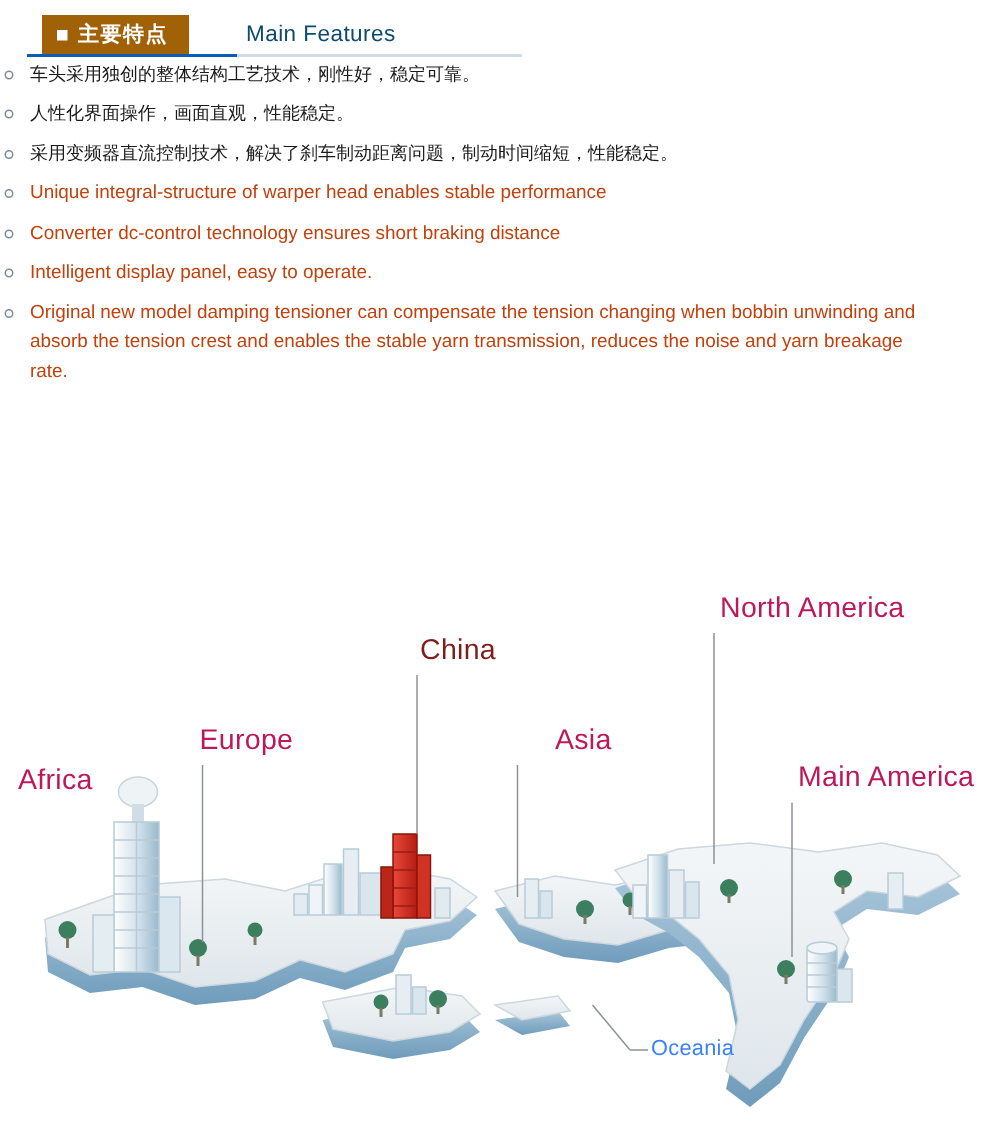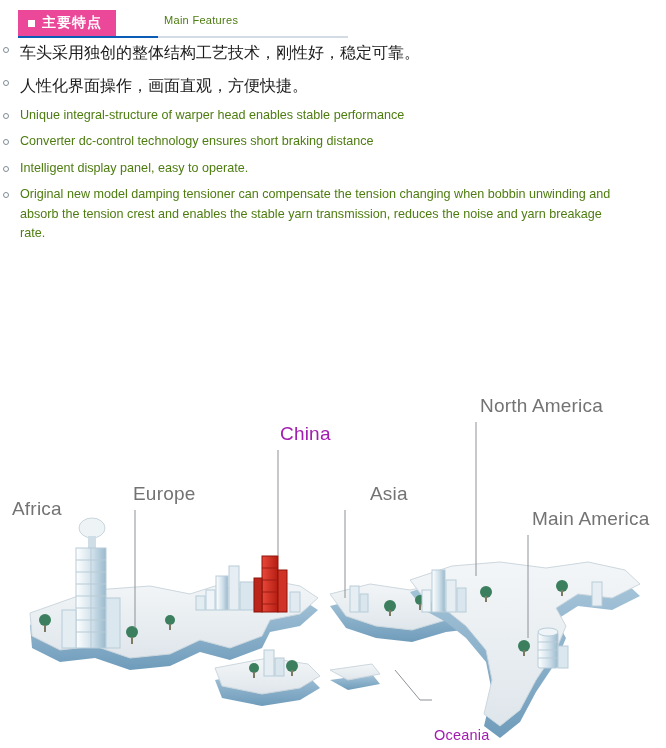--- a/index.html
+++ b/index.html
@@ -22,45 +22,45 @@
 
   
   .header {
     position: relative;
     margin: 10px 0 0 18px;
     width: 330px;
     height: 30px;
   }
   .header-tab {
     position: absolute;
-    left: 0;
+    left: 10px;
     top: 0;
     height: 26px;
-    background: #ec4899;
+    background: #a16207;
     color: #ffffff;
     font-size: 14px;
     font-weight: bold;
     letter-spacing: 1px;
     display: flex;
     align-items: center;
     padding: 0 14px 0 10px;
   }
   .header-tab .sq {
     width: 7px;
     height: 7px;
     background: #ffffff;
     margin-right: 7px;
     display: inline-block;
   }
   .header-en {
     position: absolute;
     left: 146px;
     top: 4px;
-    font-size: 11px;
-    color: #4d7c0f;
+    font-size: 15px;
+    color: #0c4a6e;
     letter-spacing: .3px;
     text-align: center;
   }
   .header-rule {
     position: absolute;
     left: 0;
     top: 26px;
     width: 330px;
     height: 2px;
     background: #d3dbe4;
@@ -95,31 +95,31 @@
     height: 6px;
     border-radius: 50%;
     border: 1px solid #7f8c96;
     background: transparent;
     box-sizing: border-box;
   }
 
   .cn-list {
     margin: 16px 0 0 18px;
     width: 630px;
-    font-size: 16px;
+    font-size: 12px;
     color: #1a1a1a;
     line-height: 1.62;
   }
   .cn-list li { margin-bottom: 9px; }
 
   .en-list {
     margin: 22px 0 0 18px;
     width: 630px;
     font-size: 12.6px;
-    color: #4d7c0f;
+    color: #c2410c;
     line-height: 1.55;
   }
   .en-list li { margin-bottom: 10px; }
   .en-list li::before {
     border-color: #b8bdc2;
     top: 6px;
   }
 
   
   .map-area {
@@ -130,50 +130,50 @@
     height: 388px;
   }
   .map-svg {
     position: absolute;
     left: 0;
     top: 0;
   }
   .map-label {
     position: absolute;
     font-size: 19px;
-    color: #737373;
+    color: #be185d;
     white-space: nowrap;
     letter-spacing: .2px;
   }
   .map-label.small {
     font-size: 14.5px;
-    color: #a21caf;
-    margin-top: 36px;
+    color: #3b82f6;
   }
   .map-label.china {
-    color: #a21caf;
+    color: #7f1d1d;
   }
 </style>
 </head>
 <body>
 
 <div class="page">
 
   <div class="header">
     <div class="header-tab">
       <span class="sq"></span>
       <span>主要特点</span>
     </div>
     <div class="header-en">Main Features</div>
     <div class="header-rule"></div>
   </div>
 
   <ul class="bullets cn-list">
     <li><span>车头采用独创的整体结构工艺技术，刚性好，稳定可靠。</span></li>
-    <li><span>人性化界面操作，画面直观，方便快捷。</span></li>
+    <li><span>人性化界面操作，画面直观，性能稳定。</span></li>
+    <li><span>采用变频器直流控制技术，解决了刹车制动距离问题，制动时间缩短，性能稳定。</span></li>
   </ul>
 
   <ul class="bullets en-list">
     <li><span>Unique integral-structure of warper head enables stable performance</span></li>
     <li><span>Converter dc-control technology ensures short braking distance</span></li>
     <li><span>Intelligent display panel, easy to operate.</span></li>
     <li><span>Original new model damping tensioner can compensate the tension changing when bobbin unwinding and absorb the tension crest and enables the stable yarn transmission, reduces the noise and yarn breakage rate.</span></li>
   </ul>
 
   <div class="map-area">
@@ -327,21 +327,21 @@
         <line x1="135" y1="140" x2="135" y2="258"></line>
         <line x1="278" y1="80" x2="278" y2="186"></line>
         <line x1="345" y1="140" x2="345" y2="228"></line>
         <line x1="476" y1="52" x2="476" y2="206"></line>
         <line x1="528" y1="165" x2="528" y2="268"></line>
         <line x1="395" y1="300" x2="420" y2="330"></line>
         <line x1="420" y1="330" x2="432" y2="330"></line>
       </g>
     </svg>
 
-    <div class="map-label" style="left:12px; top:128px;">Africa</div>
+    <div class="map-label" style="left:12px; top:140px;">Africa</div>
     <div class="map-label" style="left:133px; top:113px;">Europe</div>
     <div class="map-label china" style="left:280px; top:53px;">China</div>
     <div class="map-label" style="left:370px; top:113px;">Asia</div>
     <div class="map-label" style="left:480px; top:25px;">North America</div>
     <div class="map-label" style="left:532px; top:138px;">Main America</div>
     <div class="map-label small" style="left:434px; top:321px;">Oceania</div>
 
   </div>
 </div>
 

